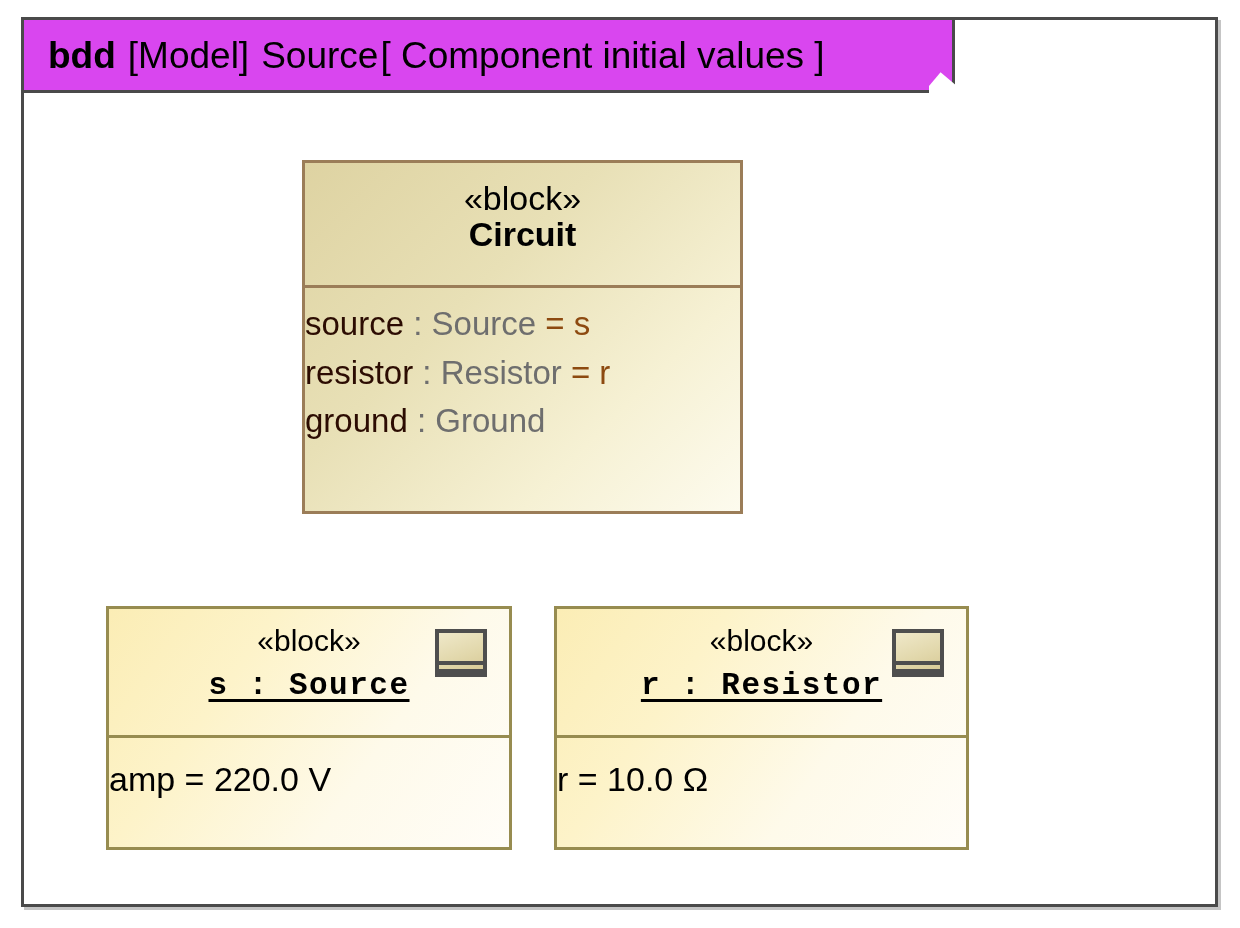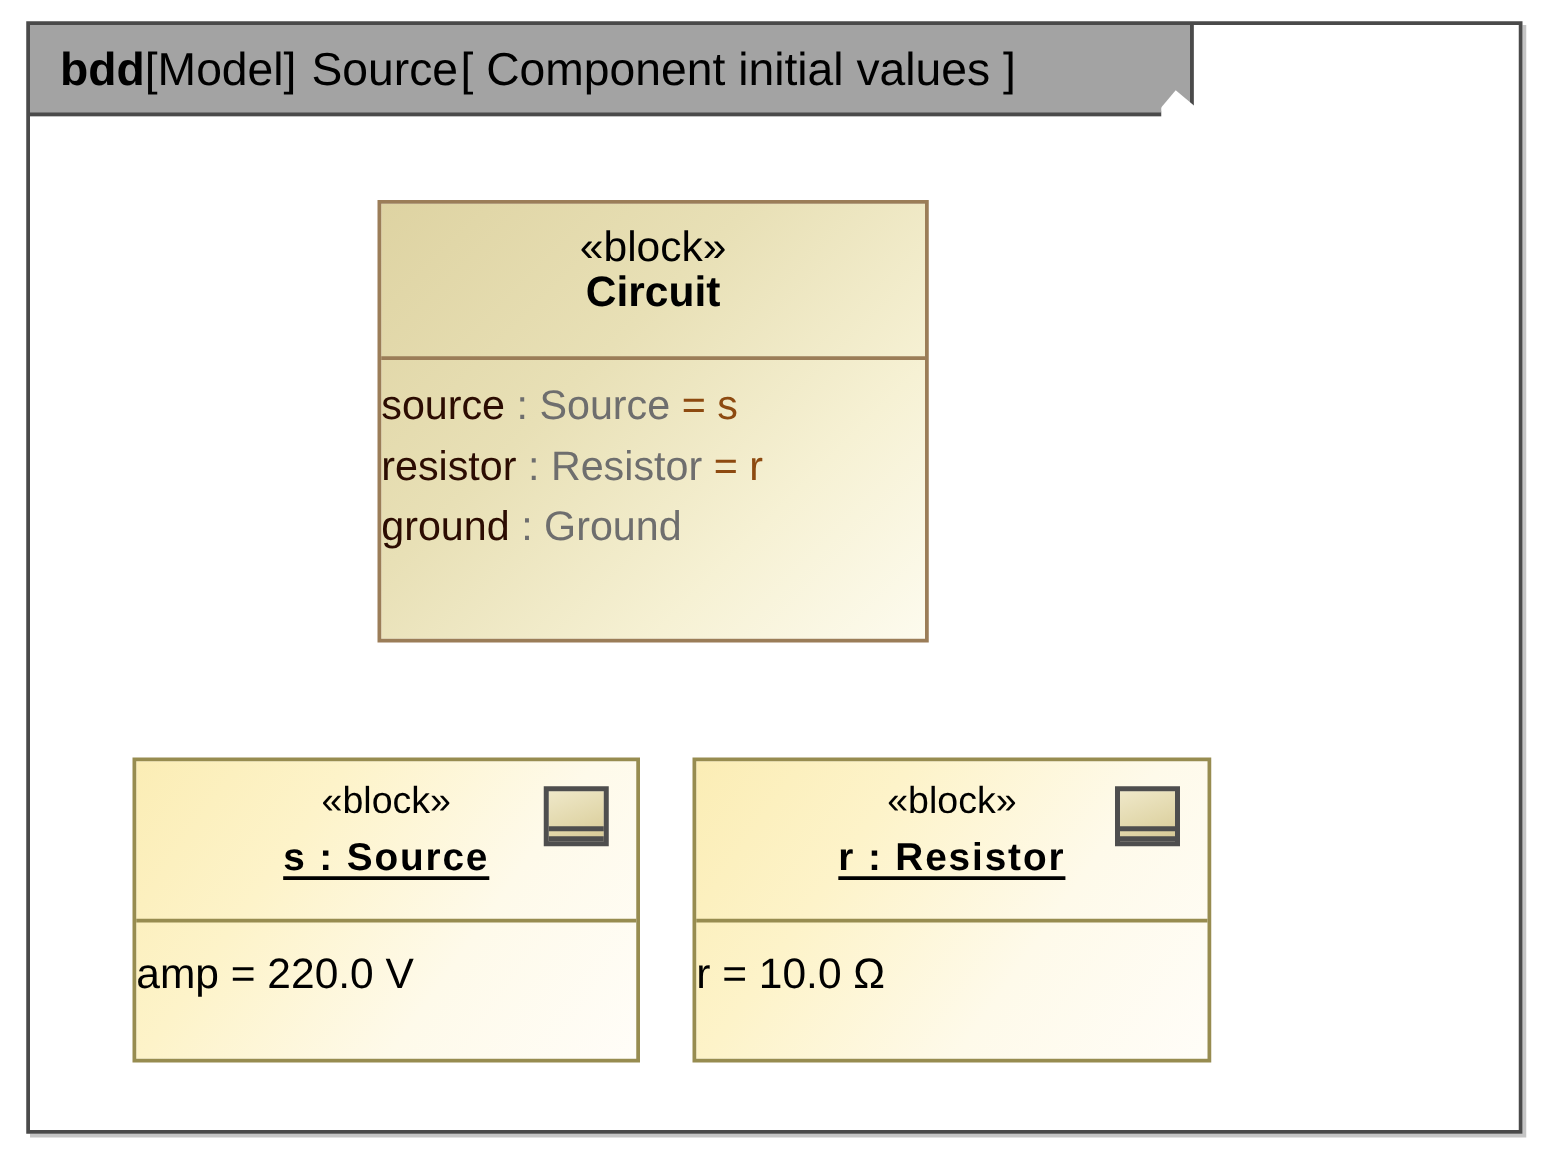--- a/index.html
+++ b/index.html
@@ -28,21 +28,21 @@
     box-shadow: 3px 3px 0 0 rgba(150,150,150,0.55);
   }
 
   
   #frame-header-tab {
     position: absolute;
     left: 0px;
     top: 0px;
     width: 931px;
     height: 73px;
-    background: #a3a3a3;
+    background: #d946ef;
     border-right: 3px solid #4a4a4a;
     border-bottom: 3px solid #4a4a4a;
     box-sizing: border-box;
     display: flex;
     align-items: center;
     white-space: nowrap;
   }
   
   #frame-header-notch {
     position: absolute;
@@ -77,21 +77,21 @@
 
   .hdr-text {
     font-size: 37px;
     color: #000000;
     line-height: 1;
   }
   #hdr-kind {
     font-weight: bold;
     margin-left: 24px;
   }
-  #hdr-scope { }
+  #hdr-scope { margin-left: 12px; }
   #hdr-name  { margin-left: 12px; }
   #hdr-label { margin-left: 2px; }
 
   
   .block {
     position: absolute;
     box-sizing: border-box;
   }
   .block-shadow {
     position: absolute;
@@ -194,20 +194,21 @@
   }
   .instance-name {
     font-size: 31px;
     font-weight: bold;
     color: #000000;
     text-decoration: underline;
     text-underline-offset: 5px;
     letter-spacing: 1.5px;
     line-height: 1.1;
     margin-top: 12px;
+    font-family: Liberation Mono, monospace;
   }
   .instance-slot {
     font-size: 34px;
     color: #000000;
     padding-top: 22px;
     white-space: nowrap;
   }
 
   
   .block-icon {

